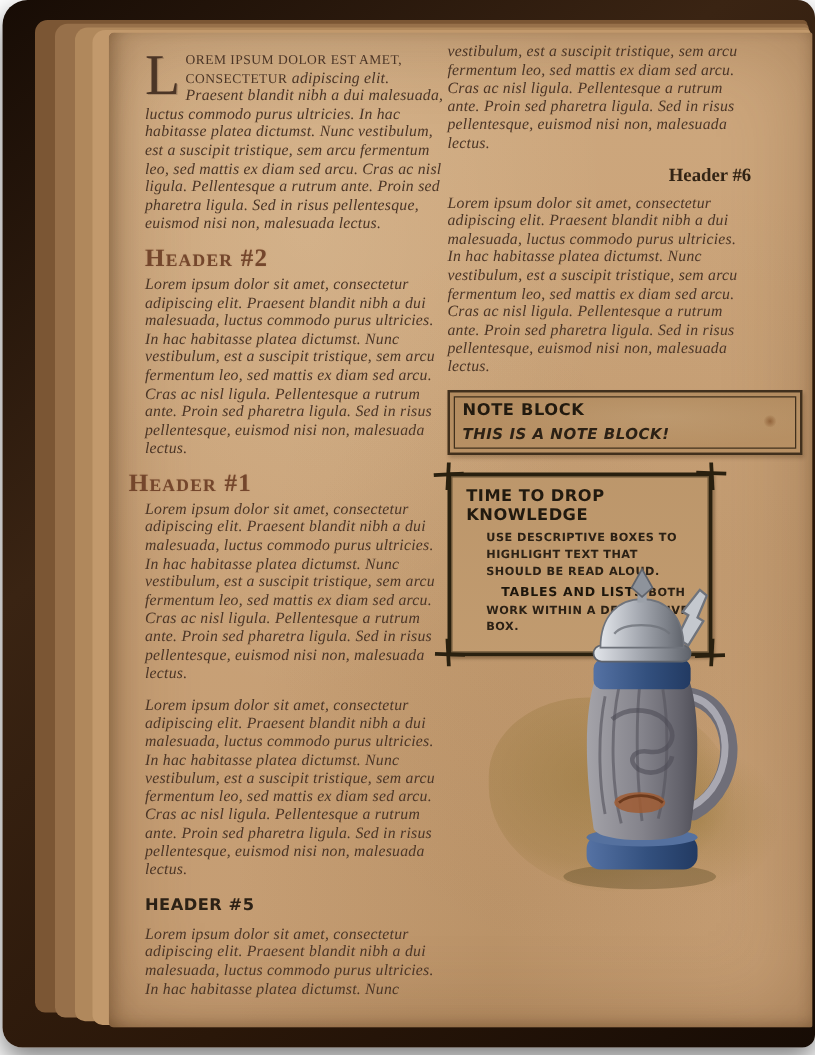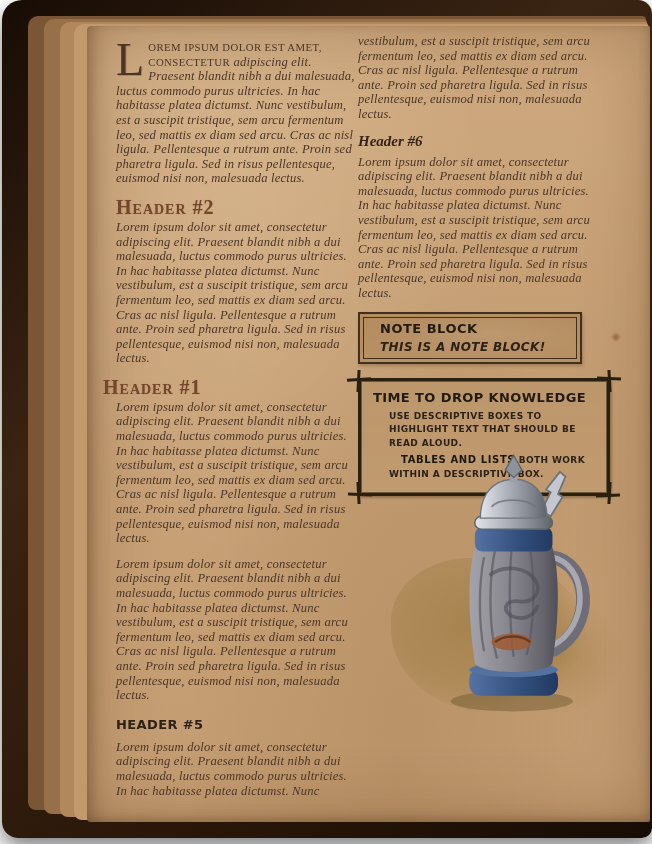--- a/index.html
+++ b/index.html
@@ -28,37 +28,37 @@
   .col-left{left:29px;top:14px;width:241px;}
   .col-right{left:271px;top:8px;width:243px;}
   p.body{margin:0 0 11px 0;font-style:italic;font-size:12.6px;line-height:1.16;letter-spacing:.2px;}
   h1.hdr{font-size:28px;margin:14px 0 6px 0;}
   h2.hdr{font-size:20px;margin:10px 0 3px 0;}
   .hdr{font-family:"Liberation Serif",serif;font-weight:700;font-variant:small-caps;
        color:#74462c;letter-spacing:1px;line-height:1;text-shadow:0 0 1px rgba(116,70,44,.35);}
   h2.outdent{margin-left:-13px;}
   .marker-hdr{font-family:"DejaVu Sans",sans-serif;font-weight:700;font-size:13px;
        text-transform:uppercase;letter-spacing:.4px;color:#2c2115;margin:14px 0 8px 0;}
-  .hand-hdr{font-family:"Liberation Serif",serif;font-weight:700;font-style:italic;font-size:15px;
-       color:#33241577;color:#332415;margin:10px 0 5px 0;}
+  .hand-hdr{font-family:"Liberation Serif",serif;font-weight:700;font-size:15px;
+       color:#33241577;color:#332415;margin:10px 0 5px 0;text-align:right;}
   .dropcap{float:left;font-style:normal;font-size:46px;line-height:.78;padding:2px 4px 0 0;
        font-family:"Liberation Serif",serif;color:#4b3526;text-shadow:1px 1px 0 rgba(75,53,38,.25);}
   .lead{font-style:normal;text-transform:uppercase;font-size:10.8px;letter-spacing:.4px;}
   
-  .note-block{margin:2px 0 14px 0;width:224px;box-sizing:border-box;padding:7px 10px 8px 20px;
+  .note-block{margin:2px 0 14px 0;width:284px;box-sizing:border-box;padding:7px 10px 8px 10px;
        border:2px solid #41301d;outline:1px solid #41301d;outline-offset:-6px;
        background:linear-gradient(rgba(110,75,35,.18),rgba(110,75,35,.12)),
                   radial-gradient(ellipse at 60% 40%, rgba(255,240,210,.15), transparent 60%),#c29a6d;
        box-shadow:1px 2px 3px rgba(60,35,10,.25);}
   .nb-title{font-family:"DejaVu Sans",sans-serif;font-weight:700;font-size:13px;
        text-transform:uppercase;letter-spacing:.5px;color:#221a0f;}
   .nb-text{font-family:"DejaVu Sans",sans-serif;font-weight:700;font-style:italic;font-size:12px;
        text-transform:uppercase;letter-spacing:.4px;color:#2c2115;margin-top:4px;}
   
-  .desc-box{position:relative;margin:14px 0 0 0;width:252px;box-sizing:border-box;
+  .desc-box{position:relative;margin:14px 0 0 0;width:212px;box-sizing:border-box;
        padding:9px 12px 12px 12px;border:3px solid #29200f;
        box-shadow:inset 0 0 0 1px rgba(41,32,15,.55), 2px 2px 2px rgba(50,30,10,.3);
        background:linear-gradient(rgba(105,70,30,.10),rgba(105,70,30,.06)),#c6a074;}
   .tick{position:absolute;background:#29200f;}
   .tick.h{height:3px;width:24px;}
   .tick.v{width:3px;height:22px;}
   .tick.tl-h{top:-3px;left:-14px;transform:rotate(-3deg);} .tick.tr-h{top:-4px;right:-14px;transform:rotate(2deg);}
   .tick.bl-h{bottom:-3px;left:-13px;transform:rotate(2deg);} .tick.br-h{bottom:-4px;right:-13px;transform:rotate(-2deg);}
   .tick.tl-v{top:-11px;left:-4px;transform:rotate(3deg);} .tick.tr-v{top:-11px;right:-4px;transform:rotate(-3deg);}
   .tick.bl-v{bottom:-11px;left:-4px;transform:rotate(-3deg);} .tick.br-v{bottom:-11px;right:-4px;transform:rotate(3deg);}

